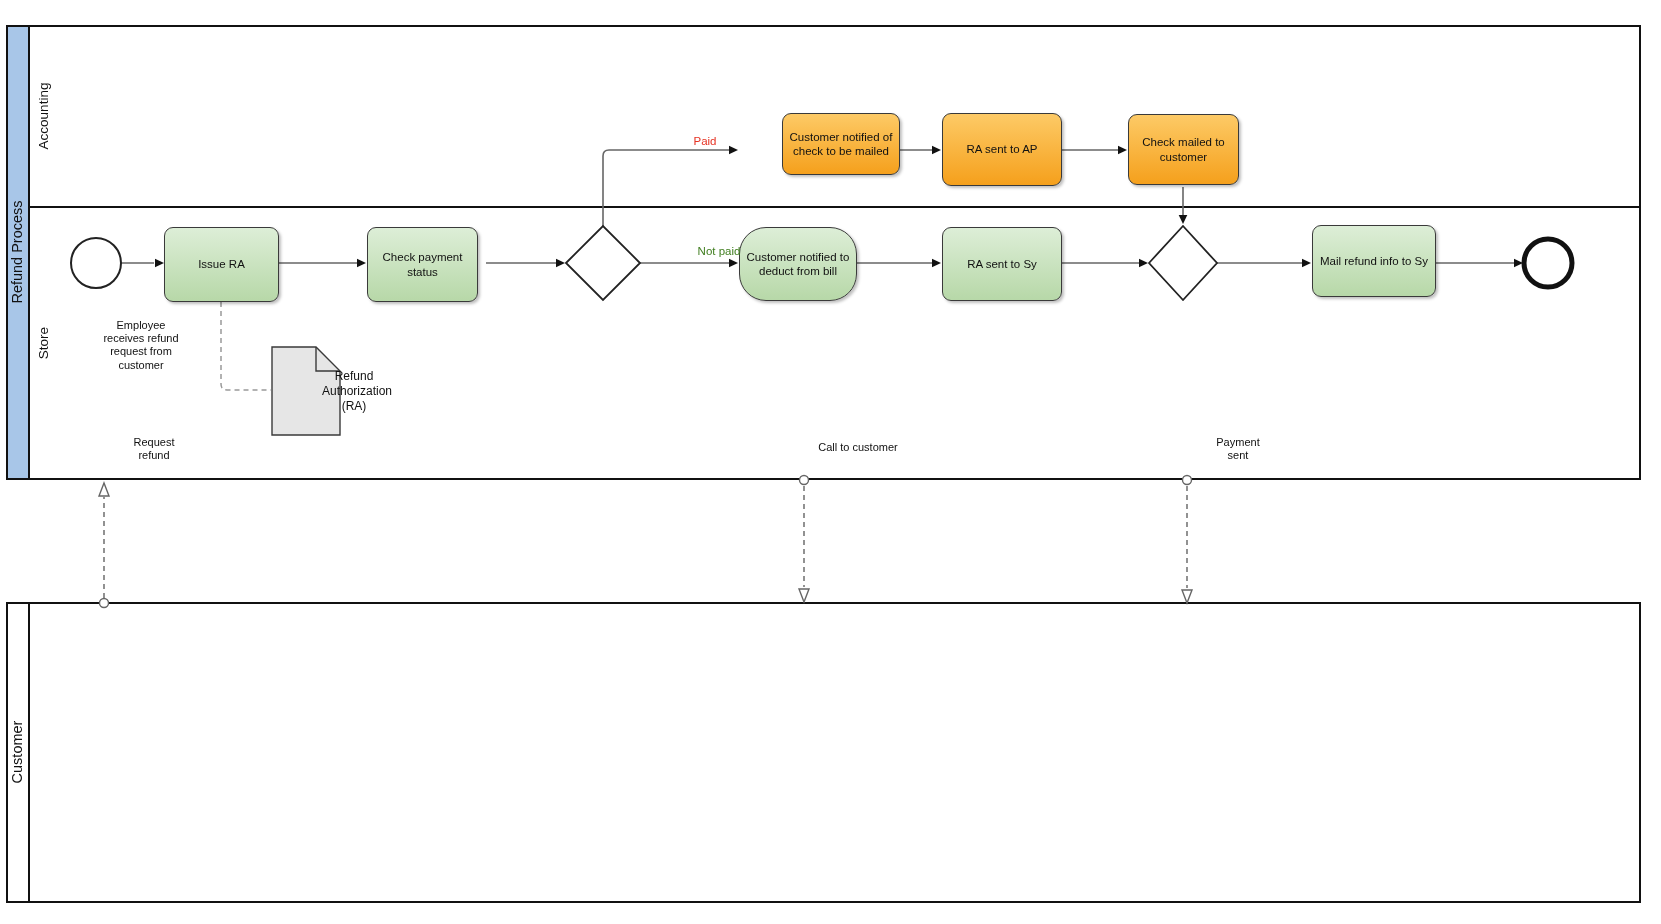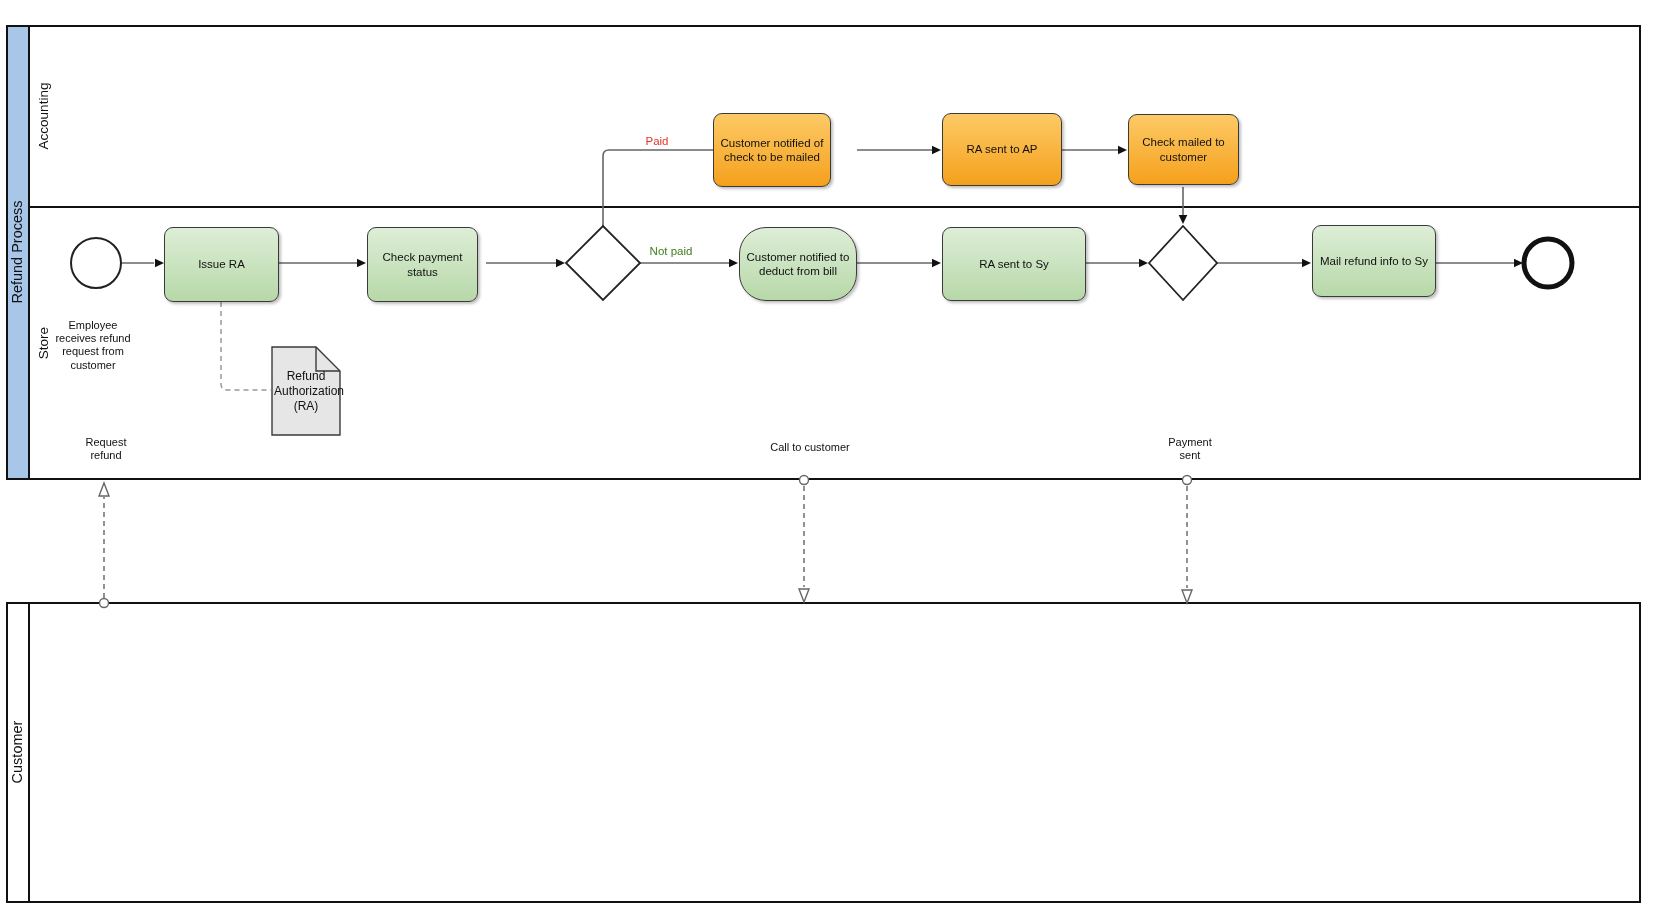--- a/index.html
+++ b/index.html
@@ -20,21 +20,21 @@
   
   .task{position:absolute;box-sizing:border-box;border:1.4px solid #3a3a3a;border-radius:9px;
         display:flex;align-items:center;justify-content:center;text-align:center;
         font-size:11.5px;line-height:1.22;padding:4px 6px;
         box-shadow:2px 2px 3px rgba(0,0,0,0.25);z-index:3;}
   .task.green{background:linear-gradient(180deg,#ddeed7 0%,#b7d8a8 100%);}
   .task.orange{background:linear-gradient(180deg,#fdca66 0%,#f5a01c 100%);}
 
   
   .flabel{position:absolute;transform:translate(-50%,-50%);text-align:center;
-          font-size:11px;line-height:1.2;z-index:4;}
+          font-size:11px;line-height:1.2;z-index:4;margin-left:48px;}
   .lbl-paid{color:#e63223;font-size:11.5px;white-space:nowrap;}
   .lbl-notpaid{color:#3f7d1e;font-size:11.5px;white-space:nowrap;}
   .doc-label{font-size:12px;line-height:1.25;}
 
   svg{position:absolute;left:0;top:0;z-index:2;}
 </style>
 </head>
 <body>
 
 <div id="canvas">
@@ -104,28 +104,28 @@
     <circle cx="96" cy="263" r="25" fill="#fff" stroke="#222" stroke-width="2"></circle>
     <circle cx="1548" cy="263" r="24" fill="#fff" stroke="#111" stroke-width="5"></circle>
 
     <polygon points="566,263 603,226 640,263 603,300" fill="#fff" stroke="#222" stroke-width="1.8"></polygon>
     <polygon points="1149,263 1183,226 1217,263 1183,300" fill="#fff" stroke="#222" stroke-width="1.8"></polygon>
 
     <path d="M272,347 H316 L340,371 V435 H272 Z" fill="#e6e6e6" stroke="#3a3a3a" stroke-width="1.4"></path>
     <path d="M316,347 V371 H340" fill="none" stroke="#3a3a3a" stroke-width="1.4"></path>
   </svg>
 
-  <div class="task orange" style="left:713px;top:113px;width:118px;height:74px;">Customer notified of check to be mailed</div>
+  <div class="task orange" style="left:782px;top:113px;width:118px;height:62px;">Customer notified of check to be mailed</div>
   <div class="task orange" style="left:942px;top:113px;width:120px;height:73px;">RA sent to AP</div>
   <div class="task orange" style="left:1128px;top:114px;width:111px;height:71px;">Check mailed to customer</div>
 
   <div class="task green" style="left:164px;top:227px;width:115px;height:75px;">Issue RA</div>
   <div class="task green" style="left:367px;top:227px;width:111px;height:75px;">Check payment status</div>
   <div class="task green" style="left:739px;top:227px;width:118px;height:74px;border-radius:27px;">Customer notified to deduct from bill</div>
-  <div class="task green" style="left:942px;top:227px;width:144px;height:74px;">RA sent to Sy</div>
+  <div class="task green" style="left:942px;top:227px;width:120px;height:74px;">RA sent to Sy</div>
   <div class="task green" style="left:1312px;top:225px;width:124px;height:72px;">Mail refund info to Sy</div>
 
   <div class="flabel" style="left:93px;top:345px;width:86px;">Employee receives refund request from customer</div>
   <div class="flabel doc-label" style="left:306px;top:391px;width:64px;">Refund Authorization (RA)</div>
   <div class="flabel lbl-paid" style="left:657px;top:142px;">Paid</div>
   <div class="flabel lbl-notpaid" style="left:671px;top:252px;">Not paid</div>
   <div class="flabel" style="left:106px;top:449px;width:70px;">Request refund</div>
   <div class="flabel" style="left:810px;top:448px;width:80px;">Call to customer</div>
   <div class="flabel" style="left:1190px;top:449px;width:62px;">Payment sent</div>
 

